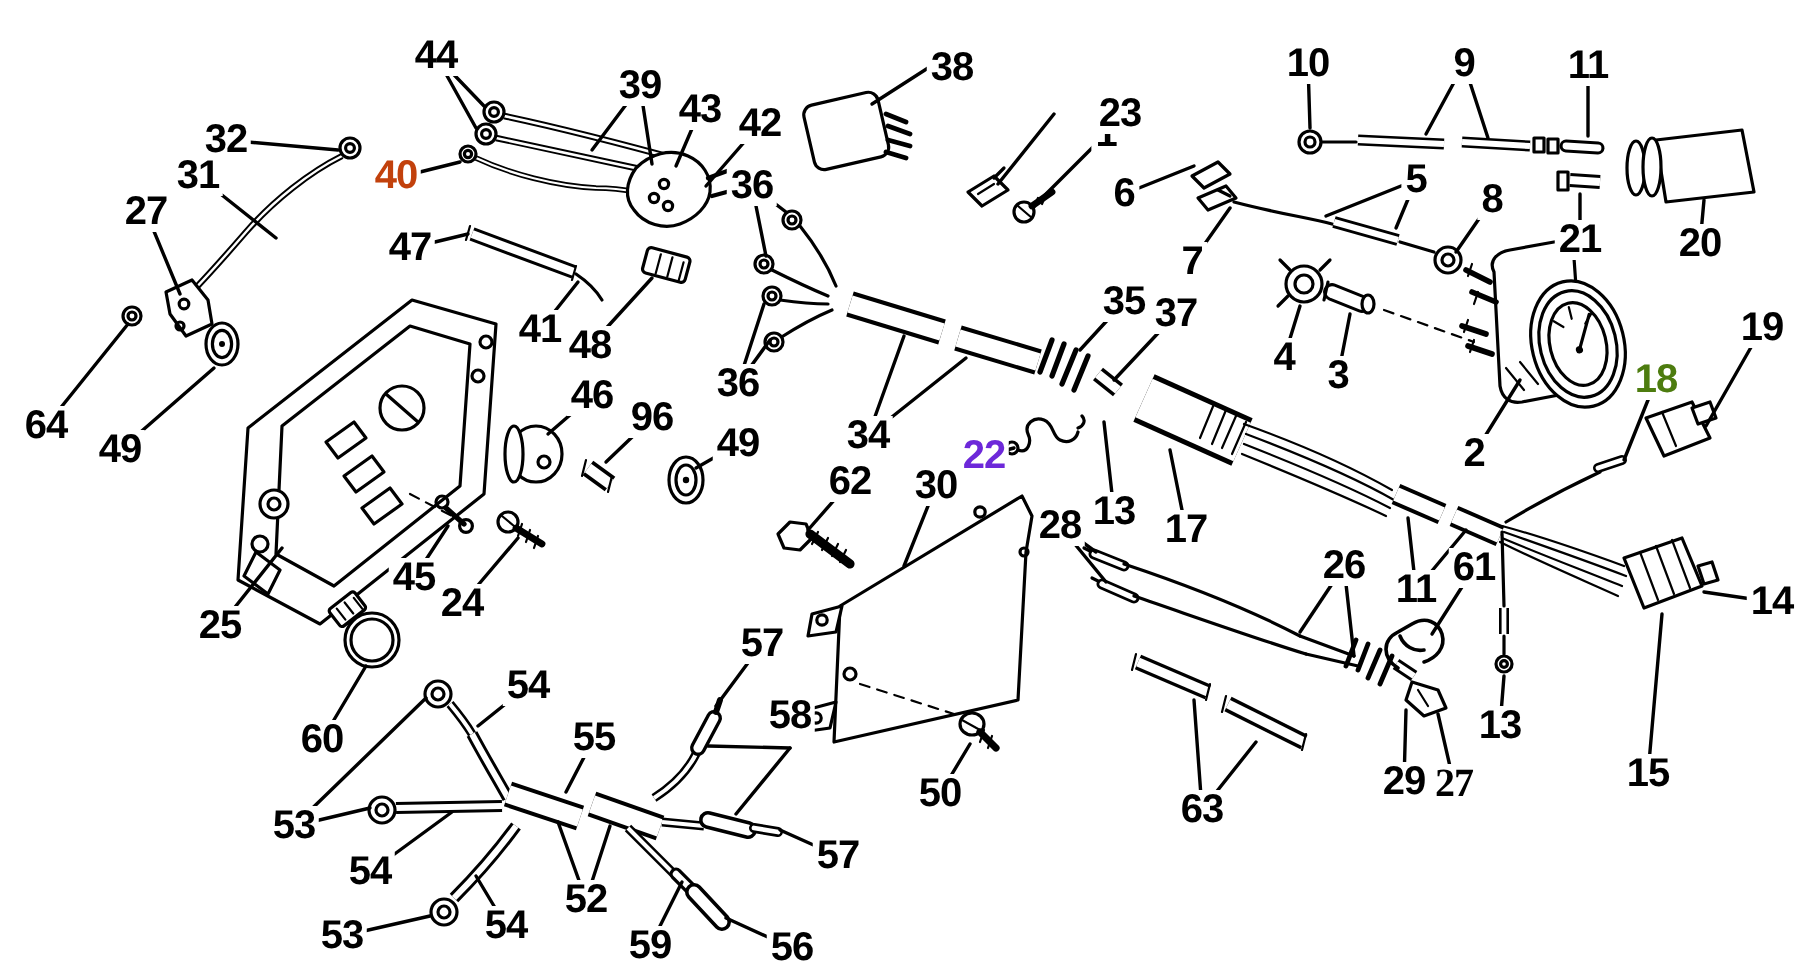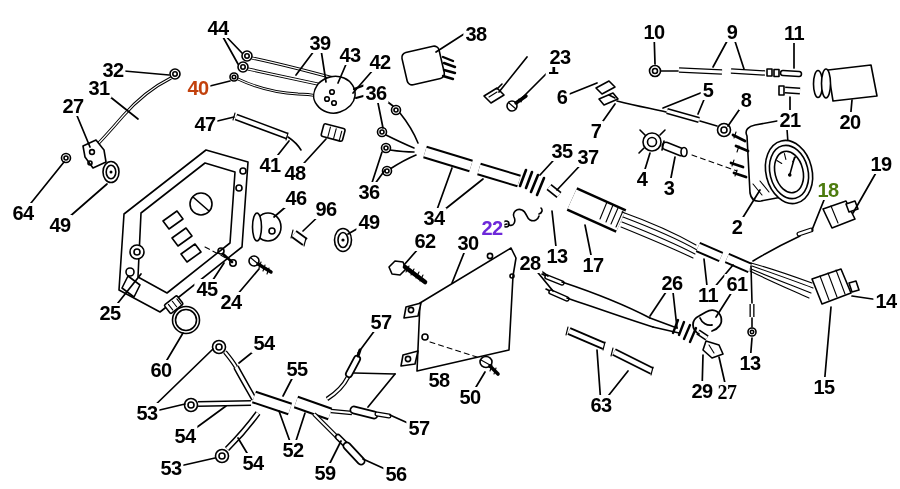--- a/index.html
+++ b/index.html
@@ -473,21 +473,21 @@
       <span class="callout" style="left: 293px; top: 450px; color: rgb(0, 0, 0);">52</span>
       <span class="callout" style="left: 147px; top: 413px; color: rgb(0, 0, 0);">53</span>
       <span class="callout" style="left: 171px; top: 468px; color: rgb(0, 0, 0);">53</span>
       <span class="callout" style="left: 264px; top: 343px; color: rgb(0, 0, 0);">54</span>
       <span class="callout" style="left: 185px; top: 436px; color: rgb(0, 0, 0);">54</span>
       <span class="callout" style="left: 253px; top: 463px; color: rgb(0, 0, 0);">54</span>
       <span class="callout" style="left: 297px; top: 369px; color: rgb(0, 0, 0);">55</span>
       <span class="callout" style="left: 396px; top: 474px; color: rgb(0, 0, 0);">56</span>
       <span class="callout" style="left: 381px; top: 322px; color: rgb(0, 0, 0);">57</span>
       <span class="callout" style="left: 419px; top: 428px; color: rgb(0, 0, 0);">57</span>
-      <span class="callout" style="left: 395px; top: 380px; color: rgb(0, 0, 0); margin-left: 44px;">58</span>
+      <span class="callout" style="left: 395px; top: 358px; color: rgb(0, 0, 0);">58</span>
       <span class="callout" style="left: 325px; top: 473px; color: rgb(0, 0, 0);">59</span>
       <span class="callout" style="left: 161px; top: 370px; color: rgb(0, 0, 0);">60</span>
       <span class="callout" style="left: 737px; top: 284px; color: rgb(0, 0, 0);">61</span>
       <span class="callout" style="left: 425px; top: 241px; color: rgb(0, 0, 0);">62</span>
       <span class="callout" style="left: 601px; top: 405px; color: rgb(0, 0, 0);">63</span>
       <span class="callout" style="left: 23px; top: 213px; color: rgb(0, 0, 0);">64</span>
     </div>
 </div>
 
 </body></html>

